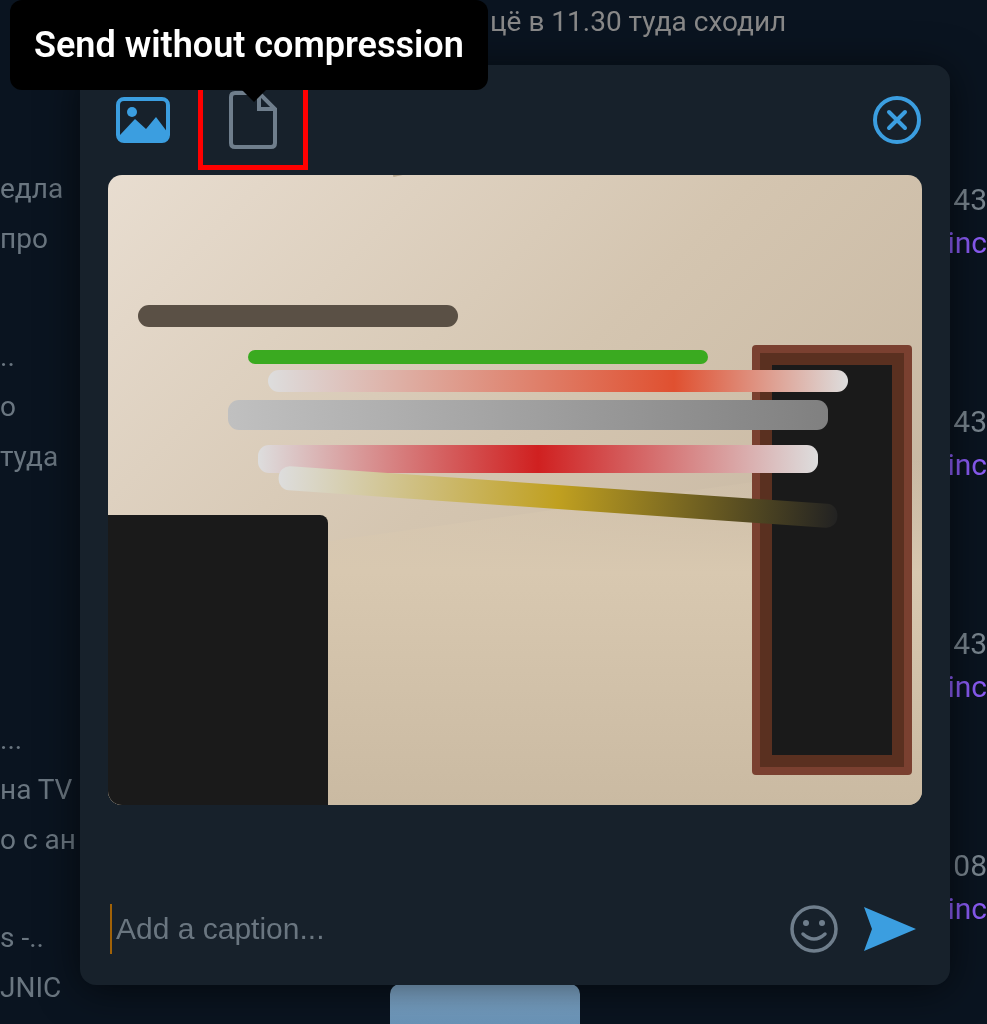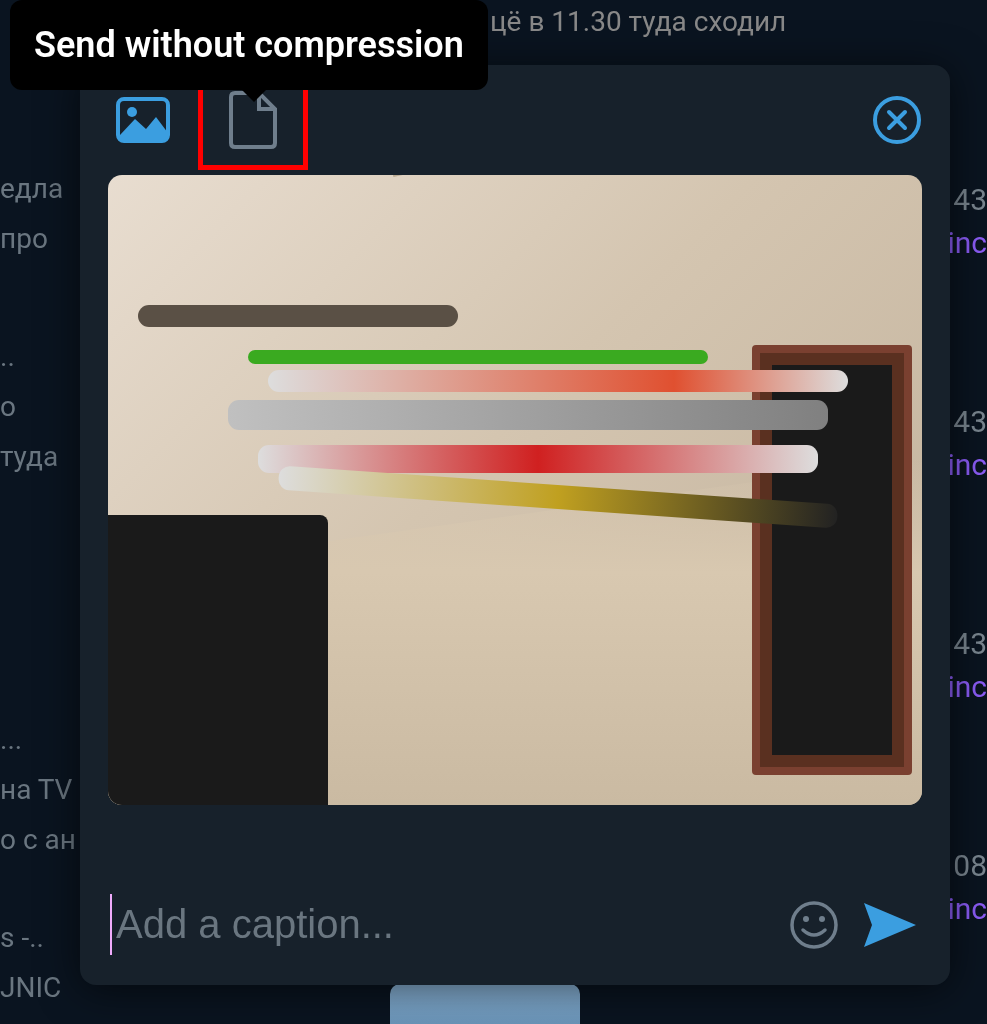--- a/index.html
+++ b/index.html
@@ -221,23 +221,23 @@
       align-items: center;
       padding: 20px 30px 30px 30px;
       gap: 20px;
     }
     .caption-input {
       flex: 1;
       background: transparent;
       border: none;
       outline: none;
       color: #aaa;
-      font-size: 40px;
+      font-size: 30px;
       padding: 8px 0;
-      border-left: 2px solid #f0abfc;
+      border-left: 2px solid #a16207;
       padding-left: 4px;
     }
     .caption-input::placeholder {
       color: #6a7680;
     }
     .emoji-btn {
       width: 52px;
       height: 52px;
       cursor: pointer;
       display: flex;

